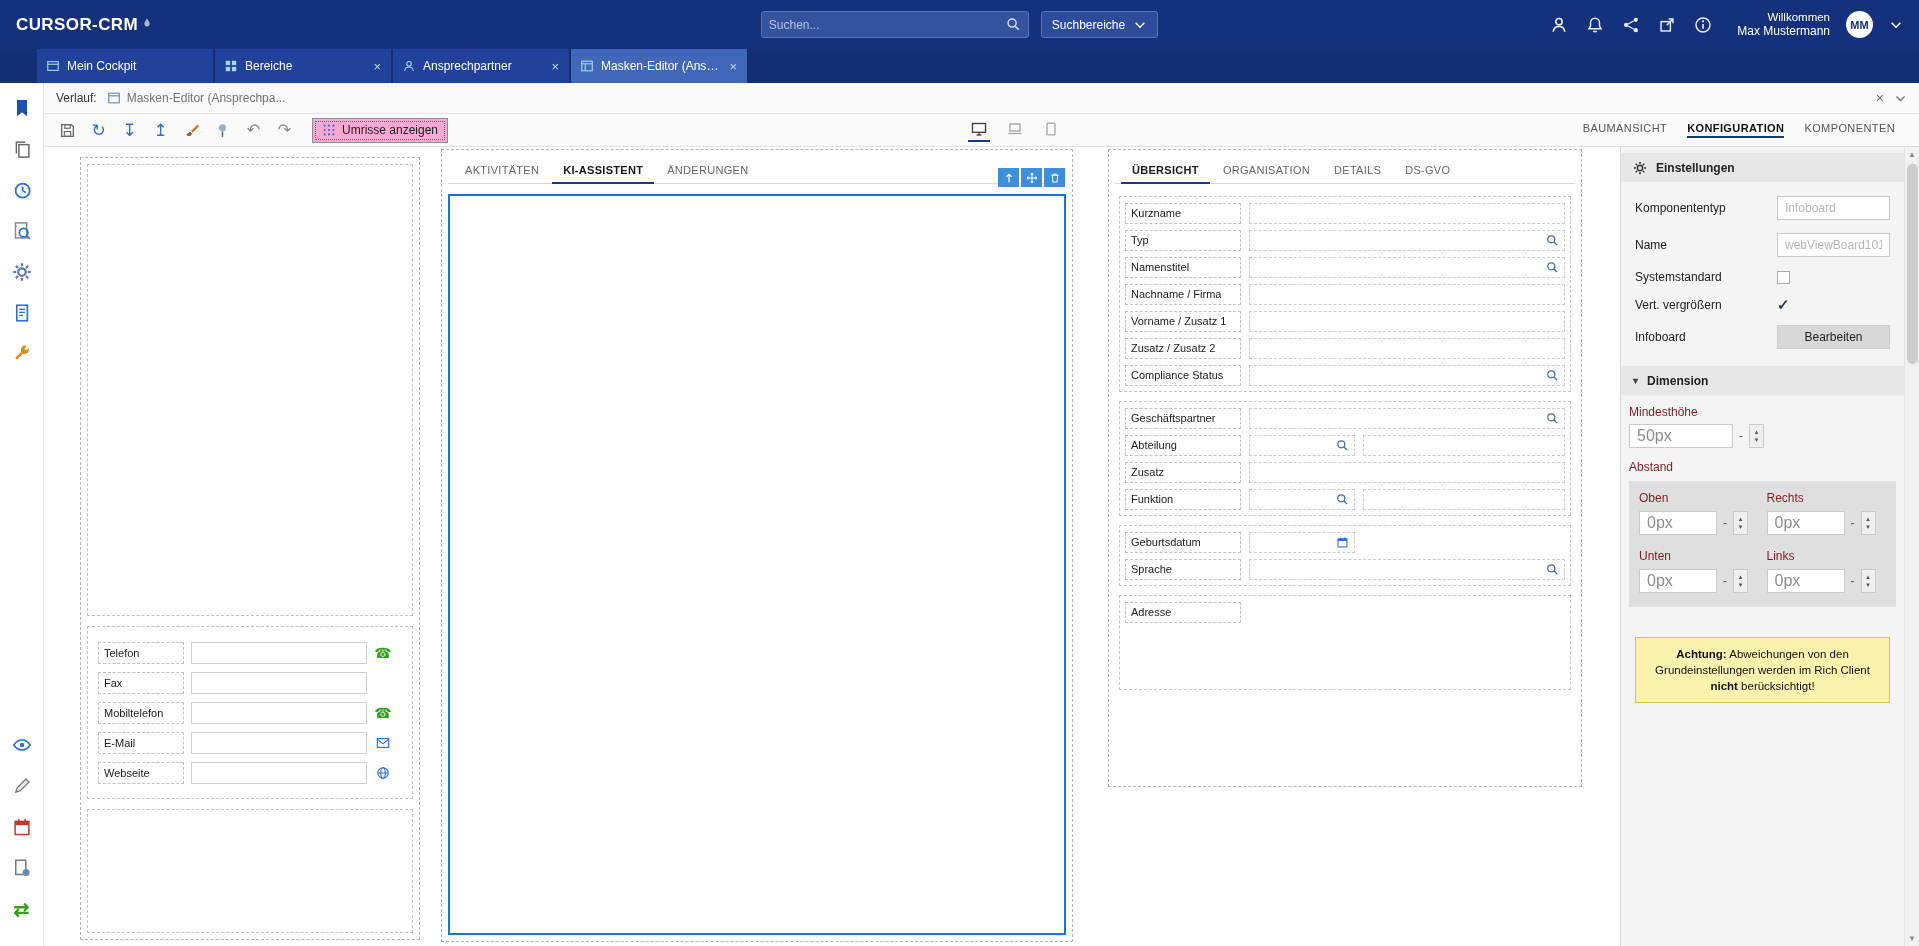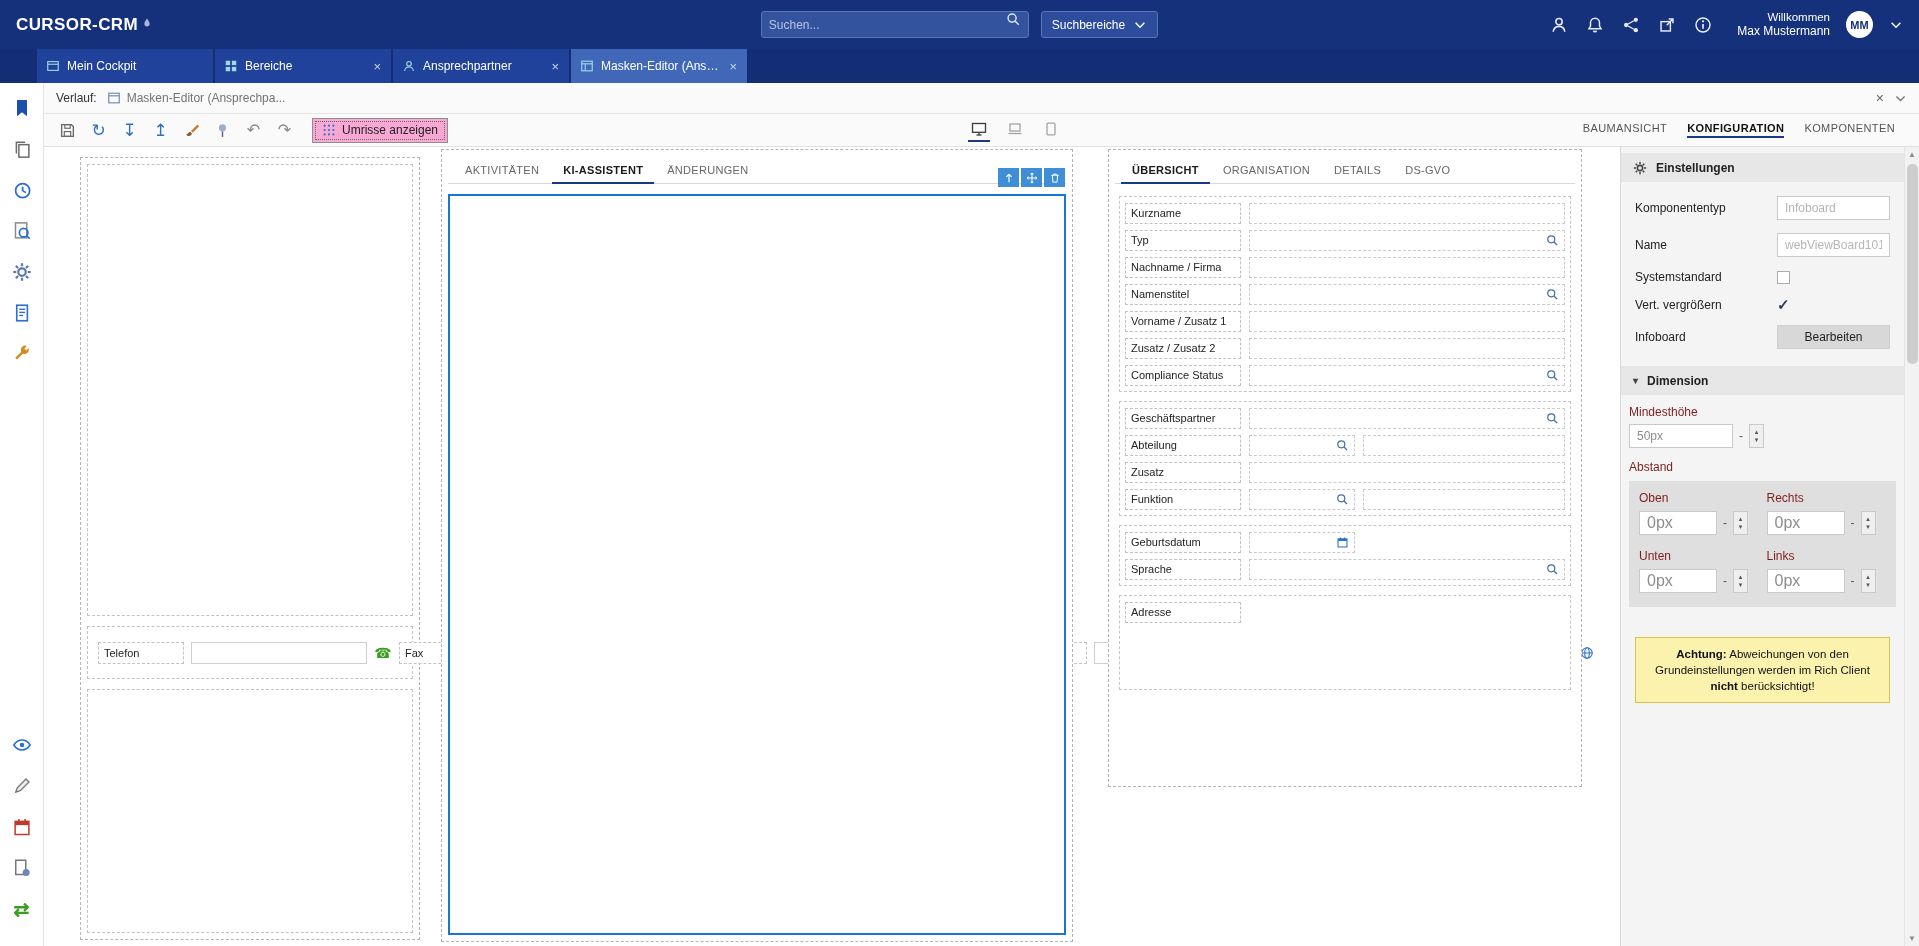--- a/index.html
+++ b/index.html
@@ -8,21 +8,21 @@
 body{font-family:"Liberation Sans",sans-serif;font-size:12px;color:#333;background:#fff}
 .app{display:flex;flex-direction:column;width:100%;height:100%}
 
 
 .topbar{height:49px;flex:0 0 auto;background:#15317c;display:flex;align-items:center;color:#fff;padding:0 16px}
 .tb-left{flex:1;display:flex;align-items:center}
 .brand{display:flex;align-items:flex-start;gap:3px}
 .brand-text{font-size:17px;font-weight:bold;letter-spacing:.4px}
 .brand-drop{width:12px;height:12px;margin-top:2px}
 .tb-center{display:flex;align-items:center;gap:12px}
-.search-box{width:268px;height:27px;background:#33539f;border:1px solid #5a74b8;border-radius:3px;display:flex;padding:0 7px}
+.search-box{width:268px;height:27px;background:#33539f;border:1px solid #5a74b8;border-radius:3px;display:flex;align-items:center;padding:0 7px}
 .search-input{flex:1;background:transparent;border:none;outline:none;color:#e8edf9;font-size:12px;font-family:"Liberation Sans",sans-serif}
 .search-input::placeholder{color:#b9c4e2}
 .scope-btn{height:27px;background:#2d4c9c;border:1px solid #5a74b8;border-radius:3px;color:#fff;font-size:12px;display:flex;align-items:center;gap:8px;padding:0 10px;cursor:pointer;font-family:"Liberation Sans",sans-serif}
 .tb-right{flex:1;display:flex;align-items:center;justify-content:flex-end;gap:16px}
 .tb-icon{width:20px;height:20px;color:#e6ebf7;display:flex;align-items:center;justify-content:center}
 .tb-icon svg{width:18px;height:18px}
 .welcome{text-align:right;font-size:11.5px;line-height:1.25;margin-left:8px}
 .welcome .wl2{font-size:12px}
 .avatar{width:27px;height:27px;border-radius:50%;background:#fff;color:#15317c;font-weight:bold;font-size:11px;display:flex;align-items:center;justify-content:center}
 .i-chev{width:14px;height:14px}
@@ -78,21 +78,21 @@
 .col-right{left:1064px;top:2px;width:474px;height:638px}
 .dashed-box{border:1px dashed #c2c2c2}
 .ph-top{height:452px}
 .ph-bottom{flex:1;margin-top:10px}
 
 .panel-tabs{display:flex;border-bottom:1px solid #d9d9d9;padding:0 6px;gap:2px}
 .ptab{padding:8px 11px 6px;font-size:11px;color:#666;letter-spacing:.3px;cursor:pointer;border-bottom:2px solid transparent;margin-bottom:-1px;white-space:nowrap}
 .ptab.active{color:#1a1a1a;font-weight:bold;border-bottom-color:#1b3a86}
 
 .contact-box{margin-top:10px;padding-bottom:12px}
-.contact-fields{padding:14px 10px 2px;display:flex;flex-direction:row;gap:7px}
+.contact-fields{padding:14px 10px 2px;display:flex;flex-direction:column;gap:7px}
 .cf-row{display:flex;align-items:center;gap:7px;height:23px}
 .cf-label{width:86px;height:22px;border:1px dashed #c2c2c2;display:flex;align-items:center;padding:0 5px;font-size:11px;color:#222;background:#fff}
 .cf-input{width:176px;height:22px;border:1px solid #cfcfcf;background:#fff;cursor:text}
 .cf-icon{width:18px;height:18px;display:flex;align-items:center;justify-content:center}
 .cf-icon svg{width:14px;height:14px}
 .glyph-phone{color:#3a9d23;font-size:14px;line-height:1}
 
 .sel-actions{position:absolute;top:18px;right:7px;display:flex;gap:2px;z-index:3}
 .sel-btn{width:21px;height:19px;background:#3e8ed8;border:none;color:#fff;display:flex;align-items:center;justify-content:center;cursor:pointer}
 .sel-btn svg{width:12px;height:12px}
@@ -116,21 +116,21 @@
 .cfg-row{display:flex;align-items:center;margin-bottom:13px;padding:0 14px}
 .cfg-row>label{width:142px;font-size:12px;color:#222;flex:0 0 auto}
 .cfg-ctrl{flex:1;display:flex;align-items:center}
 .inp-dis{width:100%;height:24px;border:1px solid #c9c9c9;background:#fff;color:#b5b5b5;padding:0 7px;font-size:12px;font-family:"Liberation Sans",sans-serif}
 .checkbox{width:13px;height:13px;border:1px solid #ababab;background:#fff;display:inline-block;cursor:pointer}
 .checkmark{font-size:15px;font-weight:bold;color:#27395f;line-height:1;cursor:pointer}
 .btn-grey{width:100%;height:24px;background:#d8d8d8;border:1px solid #cfcfcf;font-size:12px;color:#222;cursor:pointer;font-family:"Liberation Sans",sans-serif}
 .dim-body{padding:10px 8px 0}
 .dim-label{font-size:12px;color:#7f1d1d;margin-bottom:5px}
 .num-row{display:flex;align-items:center}
-.inp-num{width:104px;height:24px;border:1px solid #c9c9c9;background:#fff;color:#8d8d8d;padding:0 7px;font-size:12px;font-family:"Liberation Sans",sans-serif}
+.inp-num{width:104px;height:24px;border:1px solid #c9c9c9;background:#fff;color:#8d8d8d;padding:0 7px;font-size:16px;font-family:"Liberation Sans",sans-serif}
 .dash-sep{margin:0 6px;color:#555}
 .stepper{width:15px;height:24px;border:1px solid #c9c9c9;background:#efefef;display:flex;flex-direction:column;align-items:center;justify-content:center;line-height:1;cursor:pointer}
 .stepper span{font-size:7px;color:#555;display:block;height:8px}
 .abstand-panel{margin-top:7px;background:#dfdfdf;padding:10px 10px 14px;display:grid;grid-template-columns:1fr 1fr;gap:14px 8px}
 .sp-cell .dim-label{margin-bottom:6px}
 .inp-sp{width:78px;height:24px;border:1px solid #c9c9c9;background:#fff;color:#8d8d8d;padding:0 7px;font-size:16px;font-family:"Liberation Sans",sans-serif}
 .warning{margin:30px 6px 0;background:#fbf2ae;border:1px solid #d9c34a;padding:8px 18px;font-size:11.5px;line-height:1.4;text-align:center;color:#111}
 
 
 .scrollbar{width:15px;flex:0 0 auto;background:#f2f2f2;border-left:1px solid #e3e3e3;position:relative}
@@ -512,31 +512,31 @@
                 <div class="r-row">
                     <div class="r-label">Typ</div>
                     <div class="r-input">
                       <svg viewBox="0 0 16 16">
                         <circle cx="6.5" cy="6.5" r="4.3" fill="none" stroke="currentColor" stroke-width="1.5"></circle>
                         <line x1="9.8" y1="9.8" x2="13.6" y2="13.6" stroke="currentColor" stroke-width="1.5"></line>
                       </svg>
                     </div>
                   </div>
                 <div class="r-row">
+                    <div class="r-label">Namenstitel</div>
+                    <div class="r-input">
+                      <svg viewBox="0 0 16 16">
+                        <circle cx="6.5" cy="6.5" r="4.3" fill="none" stroke="currentColor" stroke-width="1.5"></circle>
+                        <line x1="9.8" y1="9.8" x2="13.6" y2="13.6" stroke="currentColor" stroke-width="1.5"></line>
+                      </svg>
+                    </div>
+                  </div>
+                <div class="r-row">
                     <div class="r-label">Nachname / Firma</div>
                     <div class="r-input"></div>
-                  </div>
-                <div class="r-row">
-                    <div class="r-label">Namenstitel</div>
-                    <div class="r-input">
-                      <svg viewBox="0 0 16 16">
-                        <circle cx="6.5" cy="6.5" r="4.3" fill="none" stroke="currentColor" stroke-width="1.5"></circle>
-                        <line x1="9.8" y1="9.8" x2="13.6" y2="13.6" stroke="currentColor" stroke-width="1.5"></line>
-                      </svg>
-                    </div>
                   </div>
                 <div class="r-row">
                     <div class="r-label">Vorname / Zusatz 1</div>
                     <div class="r-input"></div>
                   </div>
                 <div class="r-row">
                     <div class="r-label">Zusatz / Zusatz 2</div>
                     <div class="r-input"></div>
                   </div>
                 <div class="r-row">

